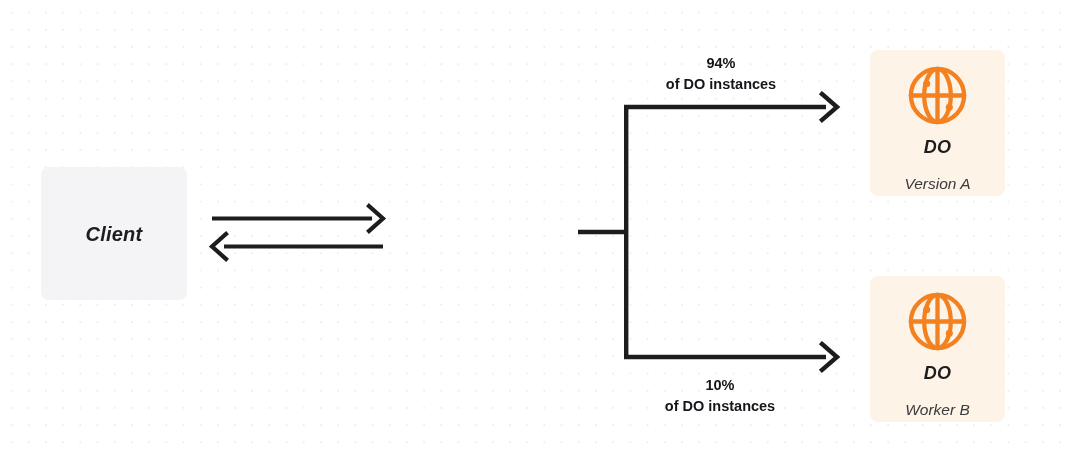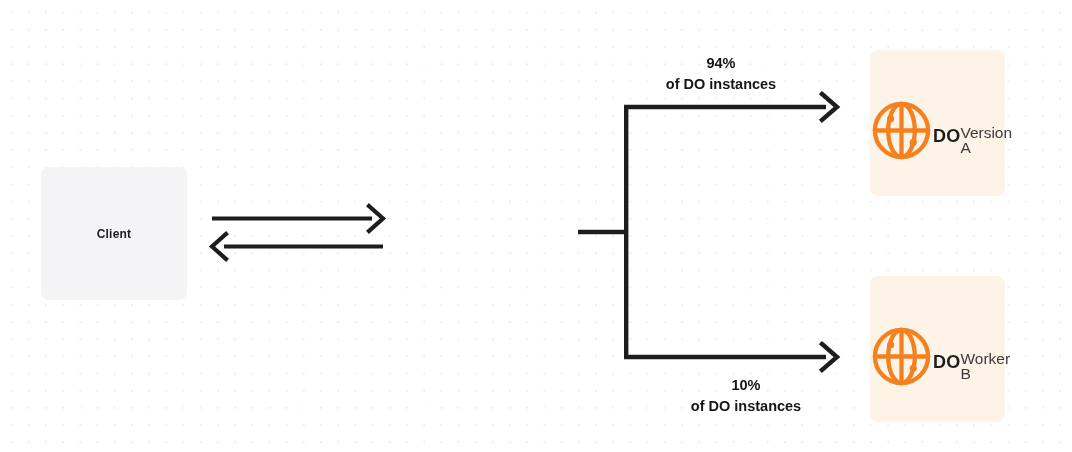--- a/index.html
+++ b/index.html
@@ -21,23 +21,24 @@
     position: absolute;
     inset: 0;
   }
 
   
   .node {
     position: absolute;
     border-radius: 8px;
     box-sizing: border-box;
     display: flex;
-    flex-direction: row;
+    flex-direction: column;
     align-items: center;
     justify-content: center;
+    font-style: italic;
   }
   .node-client {
     left: 41px;
     top: 167px;
     width: 146px;
     height: 133px;
     background: #f4f4f6;
   }
   .node-worker {
     left: 409px;
@@ -60,21 +61,21 @@
   .node-do-b { top: 276px; }
 
   .node-title {
     font-size: 19px;
     font-weight: bold;
     color: #1d1d1f;
     letter-spacing: 0.2px;
     line-height: 1;
   }
   .node-title-client {
-    font-size: 12px;
+    font-size: 20px;
   }
   .node-title-worker {
     margin-top: 17px;
     font-size: 19.5px;
   }
   .node-title-do {
     margin-top: 11px;
     font-size: 18px;
   }
   .node-sub {
@@ -116,21 +117,21 @@
     color: #15151a;
     line-height: 1.42;
     white-space: nowrap;
   }
   .edge-label-top {
     left: 633px;
     top: 53px;
     width: 176px;
   }
   .edge-label-bottom {
-    left: 658px;
+    left: 632px;
     top: 375px;
     width: 176px;
   }
 </style>
 </head>
 <body>
 
 <div class="stage">
 
   <svg class="edges" viewBox="0 0 1072 452">

